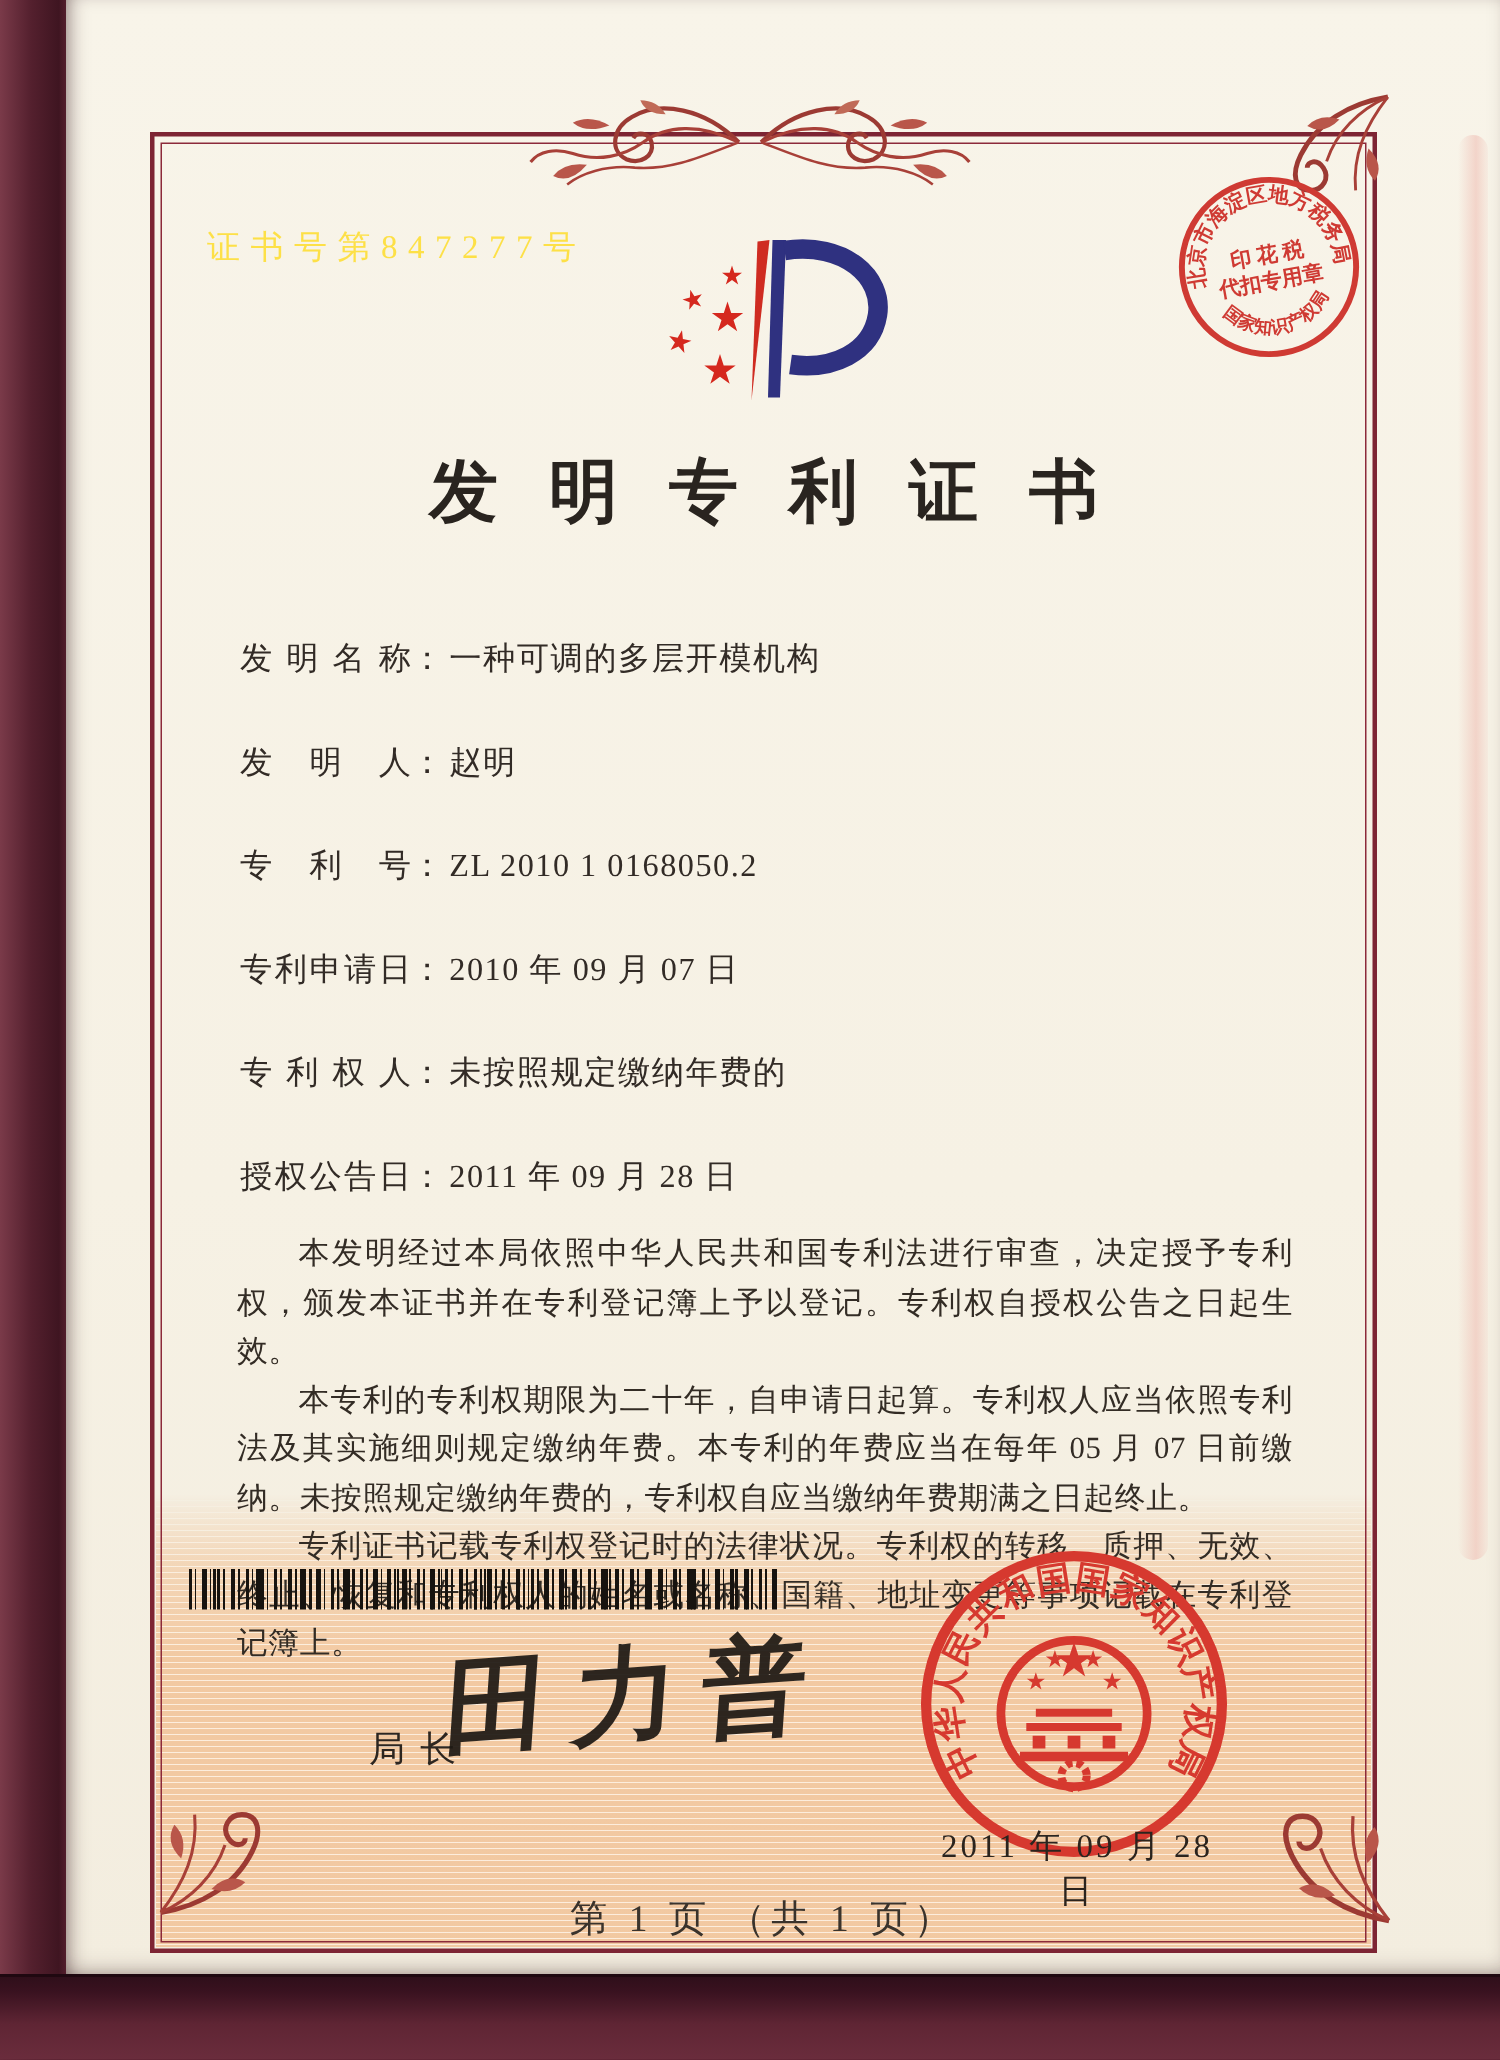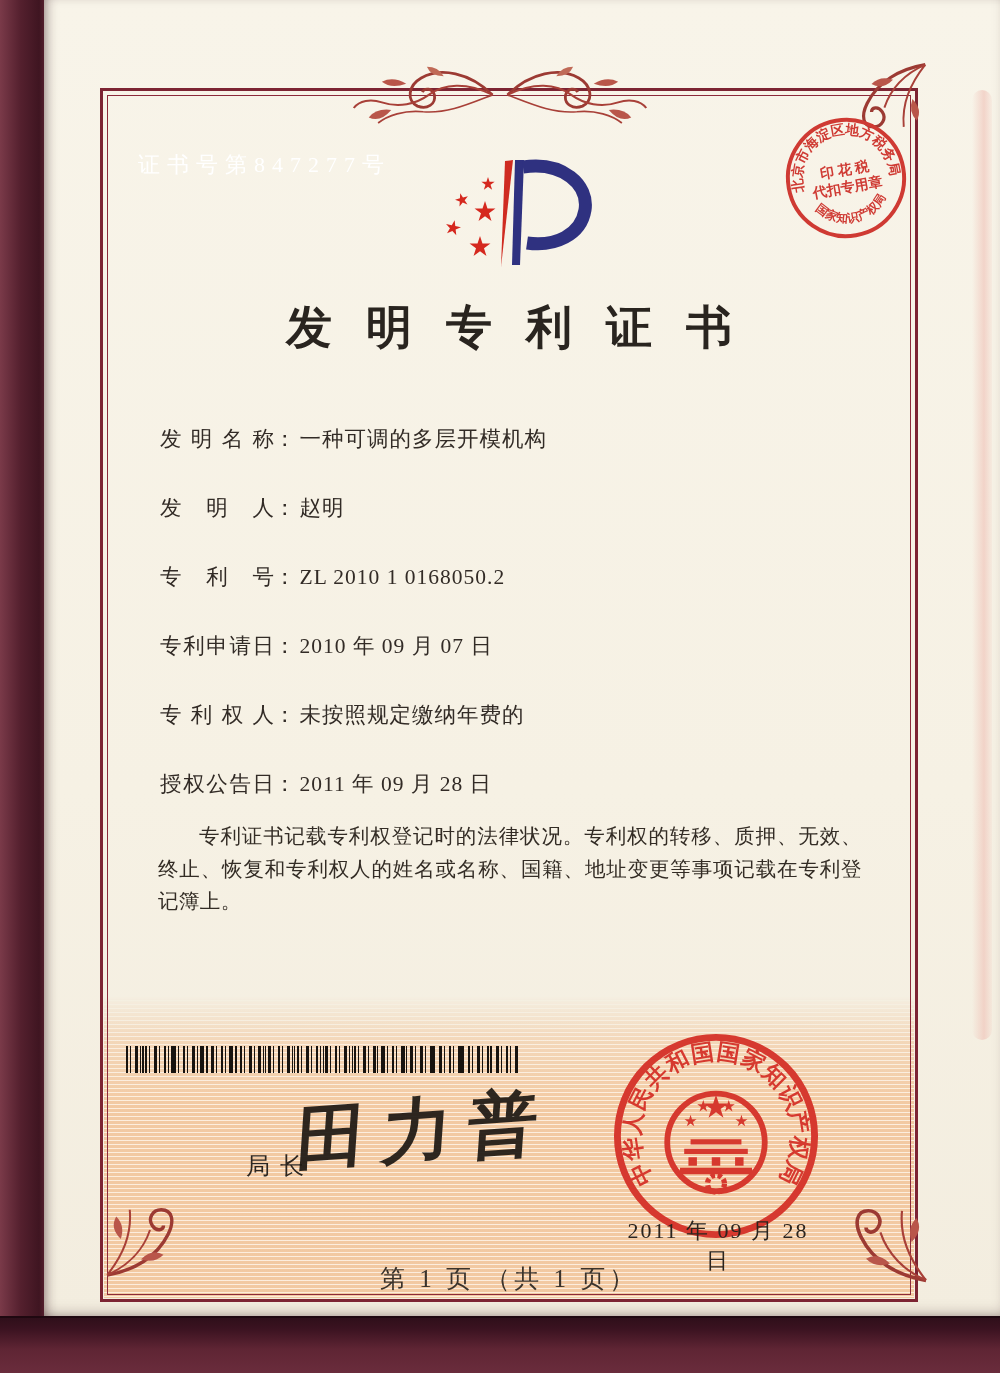--- a/index.html
+++ b/index.html
@@ -34,21 +34,21 @@
   .guilloche{left:104px;top:996px;width:810px;height:302px;
      background:
        repeating-linear-gradient(180deg, rgba(253,239,224,.95) 0 1px, rgba(242,201,162,.95) 1px 4px),
        linear-gradient(180deg,#f4d0ac,#efc49c);
      -webkit-mask-image:linear-gradient(180deg,transparent 0,rgba(0,0,0,.65) 45px,#000 110px);
      mask-image:linear-gradient(180deg,transparent 0,rgba(0,0,0,.65) 45px,#000 110px);}
 
   .orn{position:absolute;overflow:visible;}
 
   
-  .cert-no{left:138px;top:150px;font-size:22px;letter-spacing:7px;color:#ffffff;}
+  .cert-no{left:138px;top:150px;font-size:22px;letter-spacing:7px;color:#fde047;}
   .title{left:0;top:297px;width:1018px;text-align:center;font-size:46px;font-weight:600;
      letter-spacing:34px;padding-left:34px;box-sizing:border-box;color:#29241f;}
 
   .fields{left:160px;top:424px;width:720px;display:flex;flex-direction:column;gap:39px;}
   .field-row{height:30px;font-size:21.5px;color:#322b26;display:flex;align-items:baseline;}
   .field-label{display:inline-block;width:114px;text-align:justify;text-align-last:justify;}
   .field-sep{margin:0 4px 0 0;}
   .field-value{letter-spacing:1px;}
 
   .body-text{left:158px;top:820px;width:704px;font-size:20.5px;line-height:32.5px;
@@ -182,20 +182,22 @@
       <span class="field-value">未按照规定缴纳年费的</span>
   </div>
   <div class="field-row">
     <span class="field-label">授权公告日</span>
       <span class="field-sep">：</span>
       <span class="field-value">2011 年 09 月 28 日</span>
   </div>
 </div>
 
 <div class="abs body-text">
+  <p>本发明经过本局依照中华人民共和国专利法进行审查，决定授予专利权，颁发本证书并在专利登记簿上予以登记。专利权自授权公告之日起生效。</p>
+  <p>本专利的专利权期限为二十年，自申请日起算。专利权人应当依照专利法及其实施细则规定缴纳年费。本专利的年费应当在每年 05 月 07 日前缴纳。未按照规定缴纳年费的，专利权自应当缴纳年费期满之日起终止。</p>
   <p>专利证书记载专利权登记时的法律状况。专利权的转移、质押、无效、终止、恢复和专利权人的姓名或名称、国籍、地址变更等事项记载在专利登记簿上。</p>
 </div>
 
 <div class="abs barcode"></div>
 
 <div class="abs sig-role">局长</div>
 <div class="abs sig-name">田力普</div>
 
 <svg class="abs" style="left:610px;top:1030px" width="212" height="212" viewBox="0 0 200 200">
   <circle cx="100" cy="100" r="93" fill="none" stroke="#d6392f" stroke-width="6.5"></circle>

